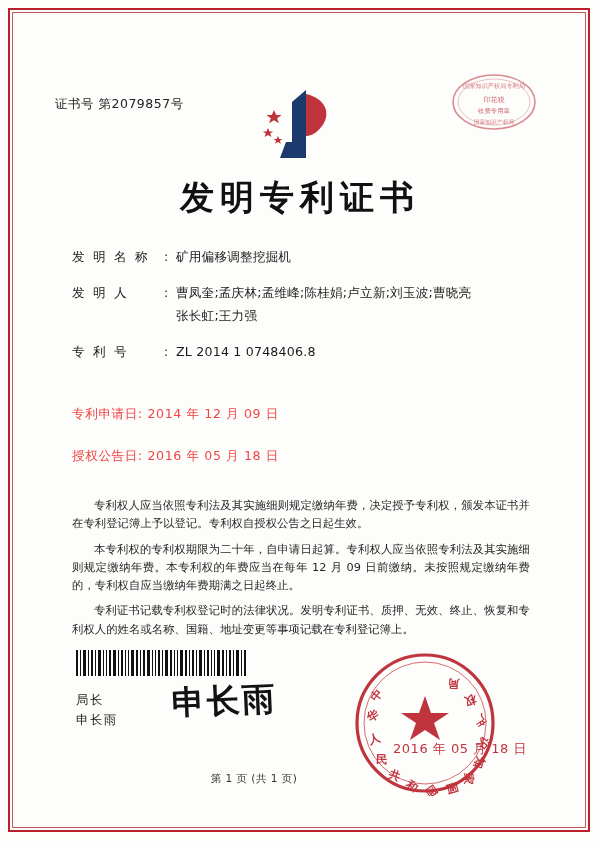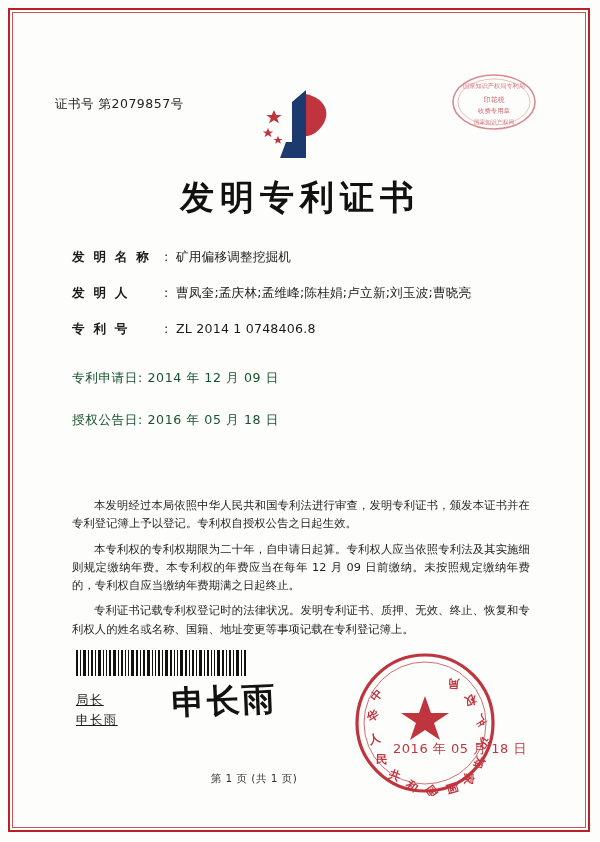--- a/index.html
+++ b/index.html
@@ -92,42 +92,41 @@
   .frow {
     display: flex;
     margin-bottom: 17px;
     align-items: flex-start;
   }
   .flabel {
     width: 92px;
     flex: 0 0 92px;
     letter-spacing: 2.2px;
     white-space: nowrap;
-    font-weight: bold;
   }
   .fcolon {
     width: 12px;
     flex: 0 0 12px;
   }
   .fvalue {
     flex: 1 1 auto;
     letter-spacing: 0.2px;
   }
   .fvalue .second-line {
     display: block;
     margin-top: 4px;
   }
 
   .fields2 {
     position: absolute;
     left: 72px;
-    top: 370px;
+    top: 406px;
     width: 470px;
     font-size: 12.6px;
-    color: #14532d;
+    color: #ef4444;
   }
   .frow2 {
     margin-bottom: 25px;
     letter-spacing: 0.6px;
   }
 
   .body-text {
     position: absolute;
     left: 72px;
     top: 497px;
@@ -160,21 +159,20 @@
   }
 
   .director {
     position: absolute;
     left: 76px;
     top: 690px;
     font-size: 12.4px;
     line-height: 1.6;
     letter-spacing: 1.5px;
     color: #1b1b1b;
-    text-decoration: underline;
   }
 
   .signature {
     position: absolute;
     left: 172px;
     top: 678px;
     width: 150px;
     height: 54px;
     font-family: "DejaVu Serif", serif;
     font-size: 33px;
@@ -256,36 +254,37 @@
     <div class="frow">
       <div class="flabel">发 明 名 称</div>
       <div class="fcolon">:</div>
       <div class="fvalue">矿用偏移调整挖掘机</div>
     </div>
     <div class="frow">
       <div class="flabel">发 明 人</div>
       <div class="fcolon">:</div>
       <div class="fvalue">
         <span>曹凤奎;孟庆林;孟维峰;陈桂娟;卢立新;刘玉波;曹晓亮</span>
+        <span class="second-line">张长虹;王力强</span>
       </div>
     </div>
     <div class="frow">
       <div class="flabel">专 利 号</div>
       <div class="fcolon">:</div>
       <div class="fvalue">ZL 2014 1 0748406.8</div>
     </div>
   </div>
 
   <div class="fields2">
     <div class="frow2">专利申请日: 2014 年 12 月 09 日</div>
     <div class="frow2">授权公告日: 2016 年 05 月 18 日</div>
   </div>
 
   <div class="body-text">
-    <p>本发明经过本局依照中华人民共和国专利法进行审查，发明专利证书，颁发本证书并在专利登记簿上予以登记。专利权自授权公告之日起生效。</p>
+    <p>专利权人应当依照专利法及其实施细则规定缴纳年费，决定授予专利权，颁发本证书并在专利登记簿上予以登记。专利权自授权公告之日起生效。</p>
     <p>本专利权的专利权期限为二十年，自申请日起算。专利权人应当依照专利法及其实施细则规定缴纳年费。本专利权的年费应当在每年 12 月 09 日前缴纳。未按照规定缴纳年费的，专利权自应当缴纳年费期满之日起终止。</p>
     <p>专利证书记载专利权登记时的法律状况。发明专利证书、质押、无效、终止、恢复和专利权人的姓名或名称、国籍、地址变更等事项记载在专利登记簿上。</p>
   </div>
 
   <div class="barcode">
     <i style="left:0px;width:2px"></i>
       <i style="left:4px;width:1px"></i>
       <i style="left:7px;width:3px"></i>
     <i style="left:12px;width:1px"></i>
       <i style="left:15px;width:2px"></i>

